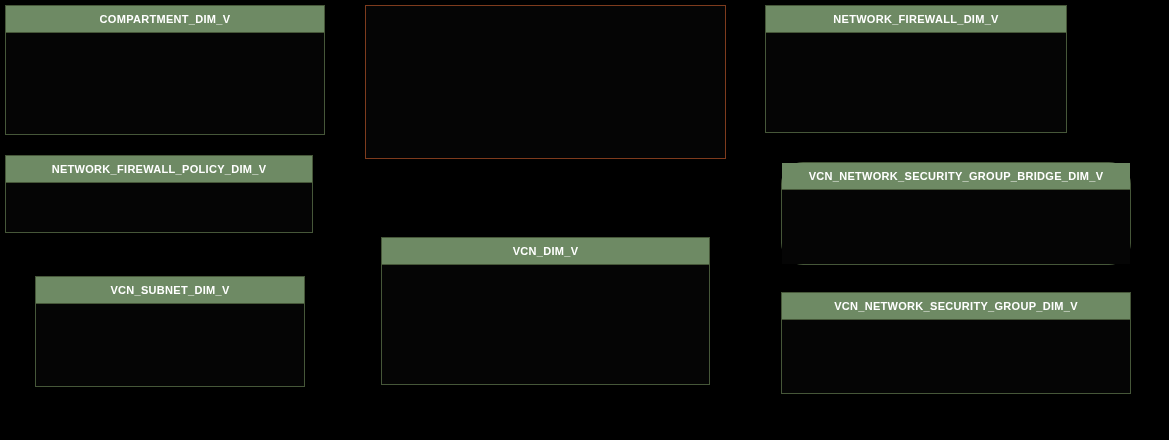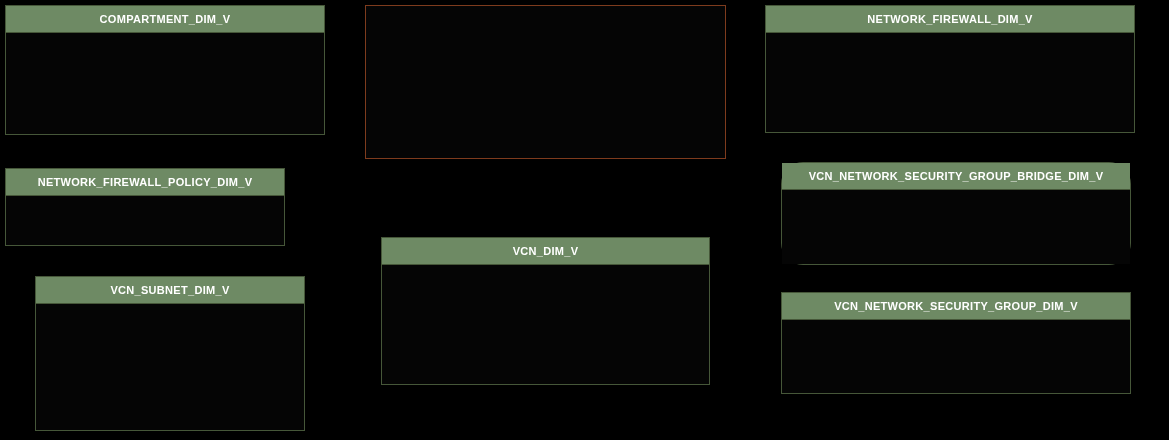--- a/index.html
+++ b/index.html
@@ -61,42 +61,42 @@
     <div class="hdr">
       <span class="ttl">COMPARTMENT_DIM_V</span>
     </div>
     <div class="bdy"></div>
   </div>
 
   <div class="tbl fact" style="left:365px; top:5px; width:361px; height:154px;">
     <div class="bdy"></div>
   </div>
 
-  <div class="tbl" style="left:765px; top:5px; width:370px; height:128px;">
+  <div class="tbl" style="left:765px; top:5px; width:302px; height:128px;">
     <div class="hdr">
       <span class="ttl">NETWORK_FIREWALL_DIM_V</span>
     </div>
     <div class="bdy"></div>
   </div>
 
-  <div class="tbl" style="left:5px; top:155px; width:280px; height:78px;margin-top:13px;">
+  <div class="tbl" style="left:5px; top:155px; width:308px; height:78px;">
     <div class="hdr">
       <span class="ttl">NETWORK_FIREWALL_POLICY_DIM_V</span>
     </div>
     <div class="bdy"></div>
   </div>
 
   <div class="tbl" style="left:781px; top:162px; width:350px; height:103px;border-radius:22px;">
     <div class="hdr">
       <span class="ttl">VCN_NETWORK_SECURITY_GROUP_BRIDGE_DIM_V</span>
     </div>
     <div class="bdy"></div>
   </div>
 
-  <div class="tbl" style="left:35px; top:276px; width:270px; height:155px;">
+  <div class="tbl" style="left:35px; top:276px; width:270px; height:111px;">
     <div class="hdr">
       <span class="ttl">VCN_SUBNET_DIM_V</span>
     </div>
     <div class="bdy"></div>
   </div>
 
   <div class="tbl" style="left:381px; top:237px; width:329px; height:148px;">
     <div class="hdr">
       <span class="ttl">VCN_DIM_V</span>
     </div>

